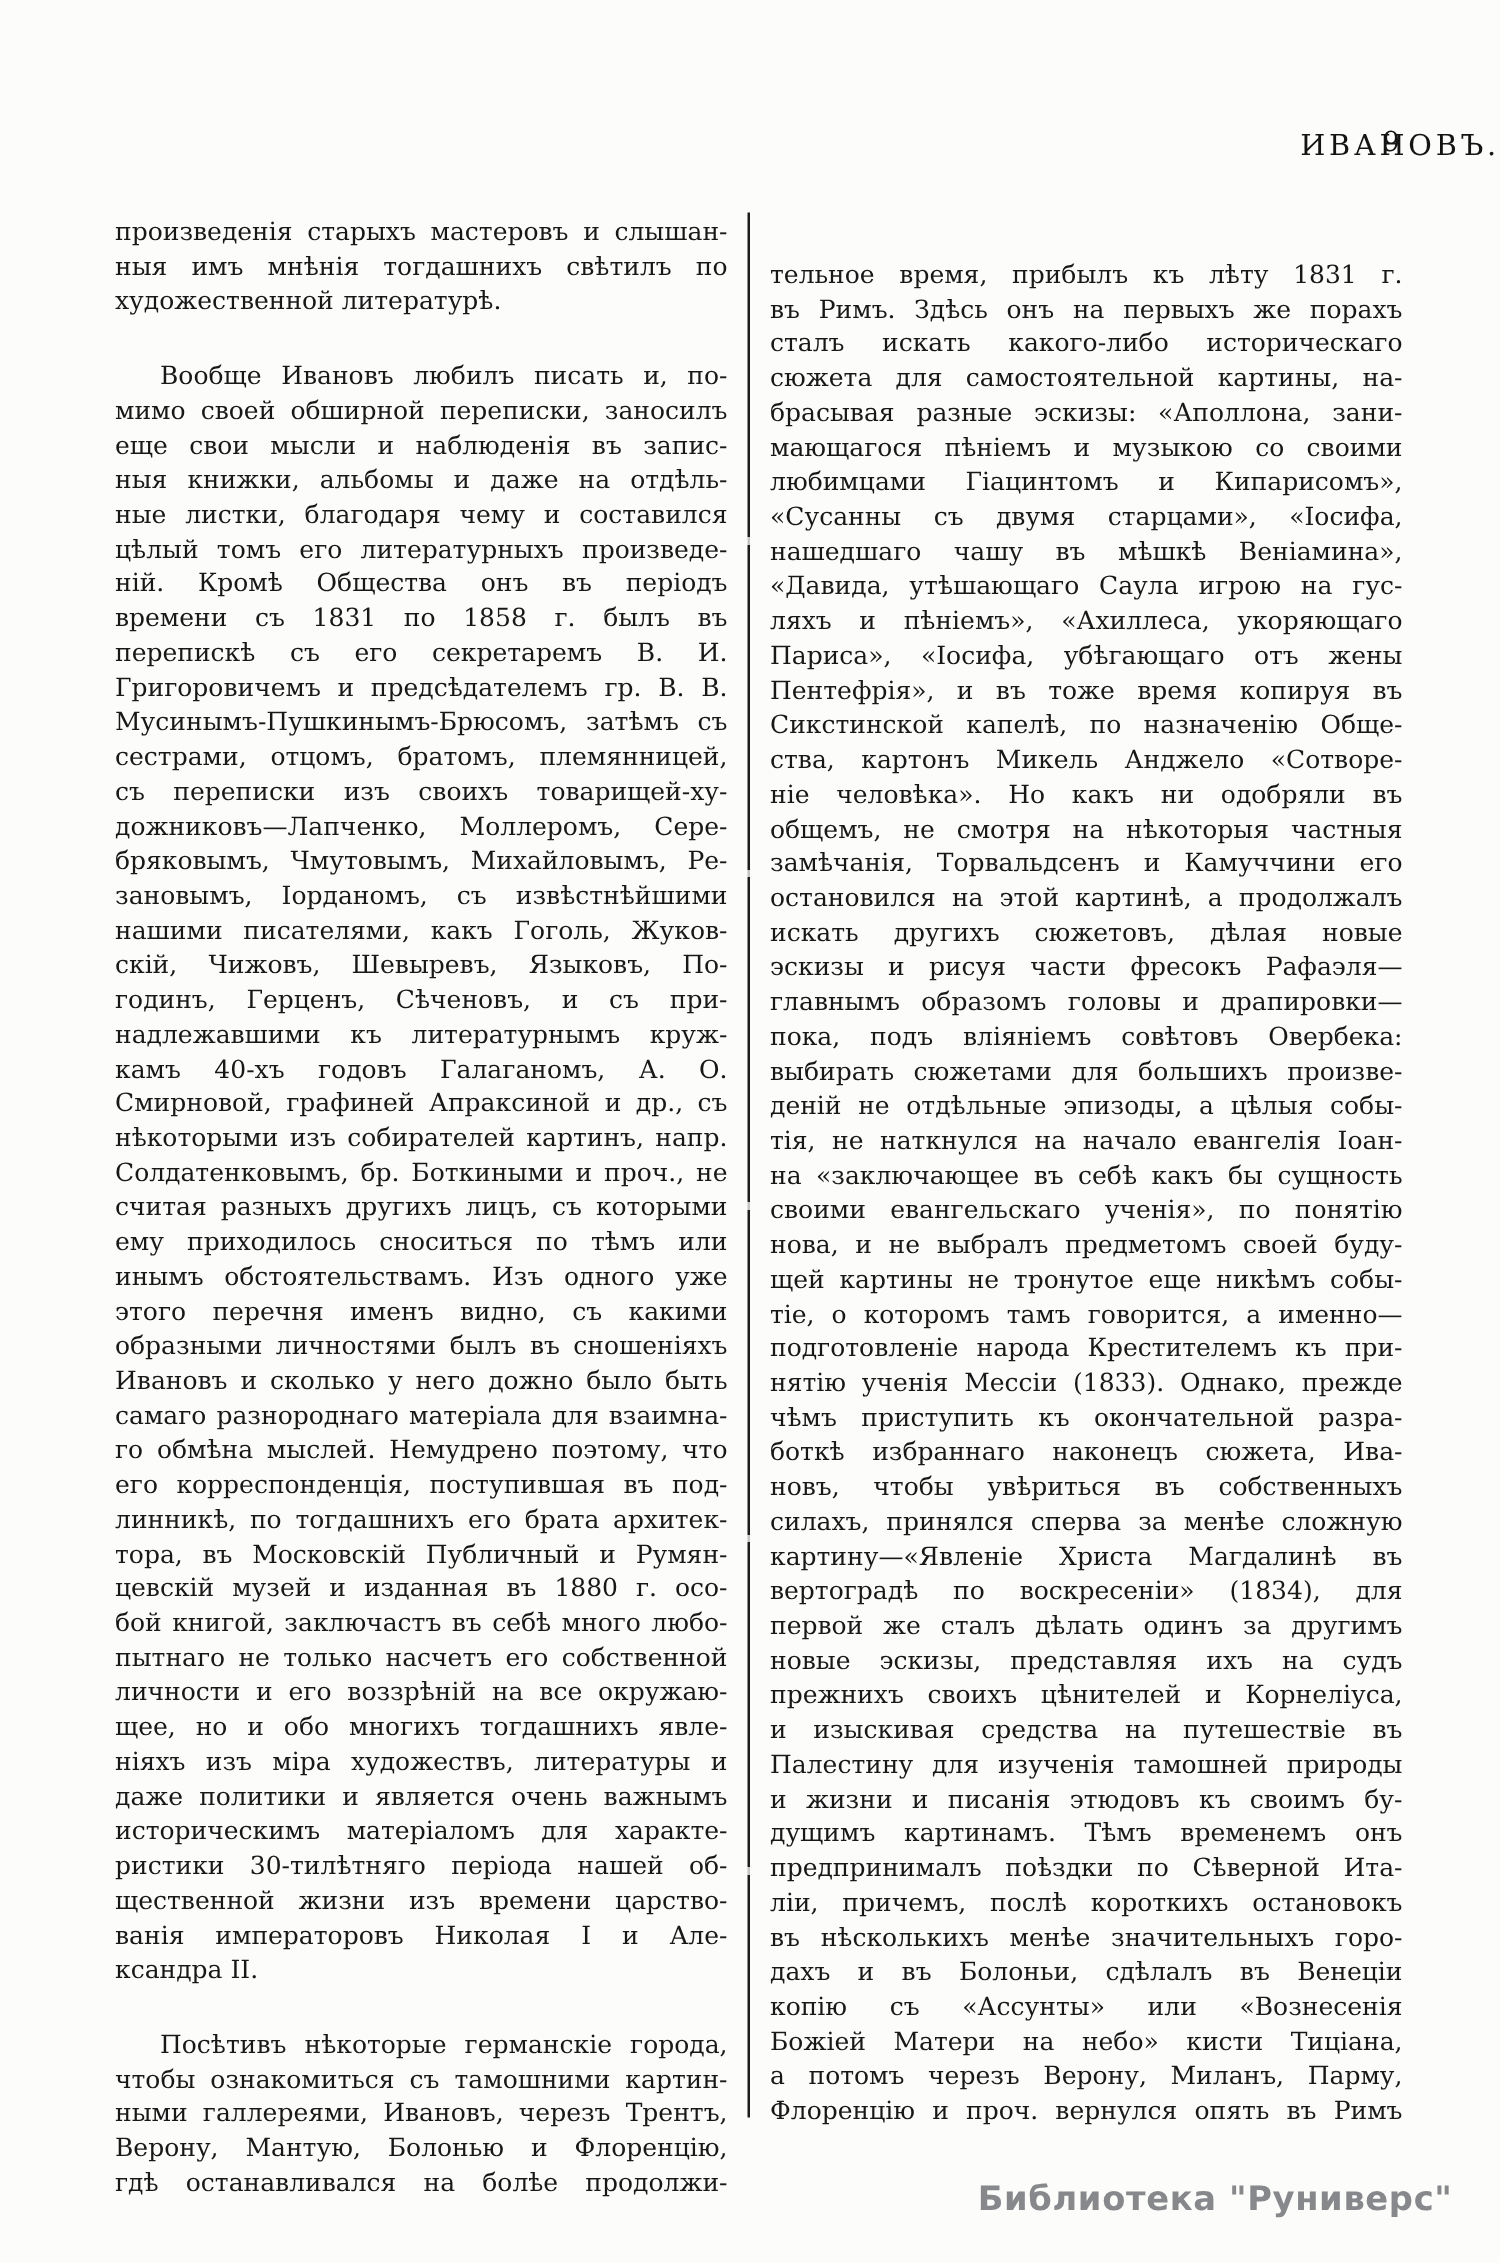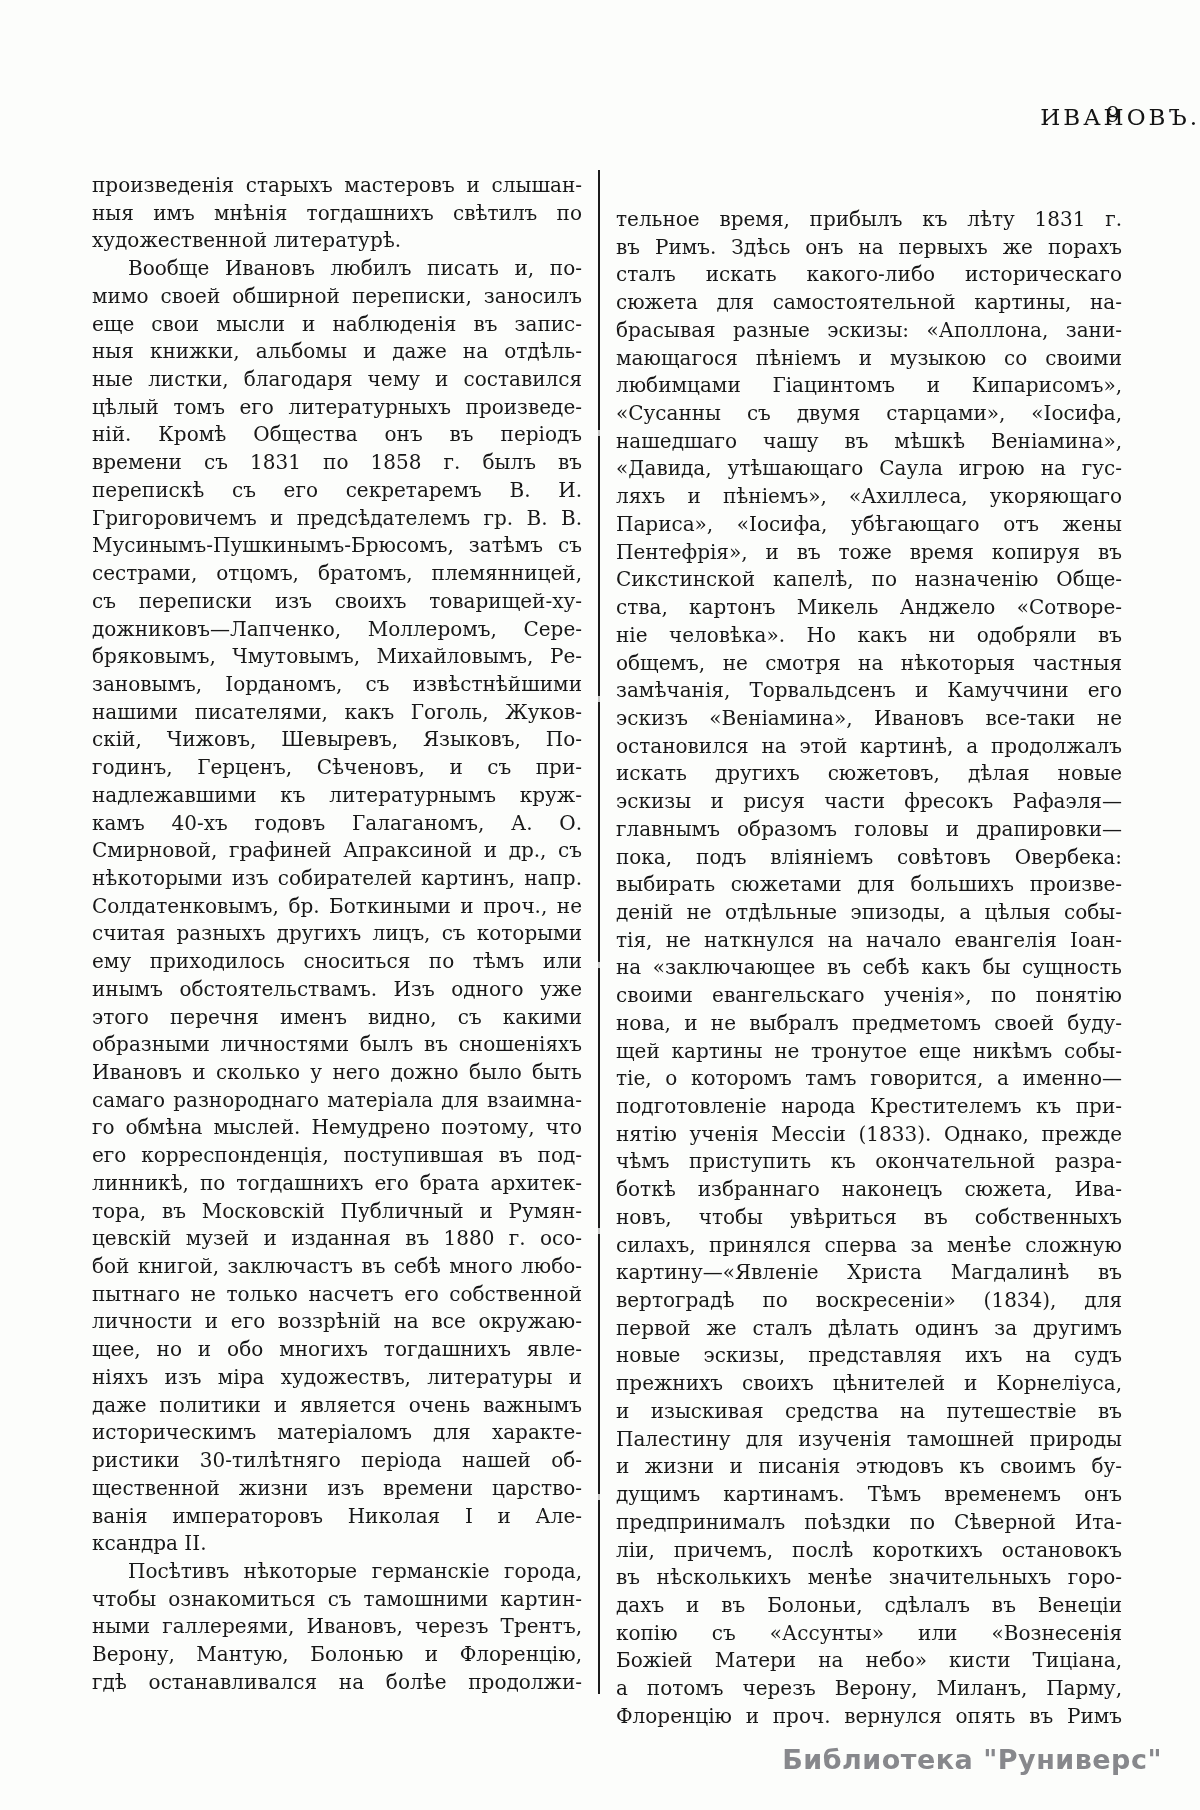--- a/index.html
+++ b/index.html
@@ -45,21 +45,21 @@
   .column.left  { left: 92px;  width: 490px; }
   .column.right { left: 616px; width: 506px; margin-top: 34px; }
   .line {
     text-align: justify;
     text-align-last: justify;
     text-justify: inter-word;
     height: 27.72px;
     overflow: hidden;
     white-space: normal;
   }
-  .line.indent  { text-indent: 36px; }
+  .line.indent  { text-indent: 36px; margin-top: 32px; }
   .line.par-end { text-align-last: left; }
   .divider {
     position: absolute;
     left: 598px;
     top: 170px;
     width: 2px;
     height: 1524px;
     background: repeating-linear-gradient(
       to bottom,
       #1c1c1c 0px, #1c1c1c 260px,
@@ -156,21 +156,20 @@
       <div class="line">нашедшаго чашу въ мѣшкѣ Веніамина»,</div>
       <div class="line">«Давида, утѣшающаго Саула игрою на гус-</div>
       <div class="line">ляхъ и пѣніемъ», «Ахиллеса, укоряющаго</div>
       <div class="line">Париса», «Іосифа, убѣгающаго отъ жены</div>
       <div class="line">Пентефрія», и въ тоже время копируя въ</div>
       <div class="line">Сикстинской капелѣ, по назначенію Обще-</div>
       <div class="line">ства, картонъ Микель Анджело «Сотворе-</div>
       <div class="line">ніе человѣка». Но какъ ни одобряли въ</div>
       <div class="line">общемъ, не смотря на нѣкоторыя частныя</div>
       <div class="line">замѣчанія, Торвальдсенъ и Камуччини его</div>
-      <div class="line">эскизъ «Веніамина», Ивановъ все-таки не</div>
       <div class="line">остановился на этой картинѣ, а продолжалъ</div>
       <div class="line">искать другихъ сюжетовъ, дѣлая новые</div>
       <div class="line">эскизы и рисуя части фресокъ Рафаэля—</div>
       <div class="line">главнымъ образомъ головы и драпировки—</div>
       <div class="line">пока, подъ вліяніемъ совѣтовъ Овербека:</div>
       <div class="line">выбирать сюжетами для большихъ произве-</div>
       <div class="line">деній не отдѣльные эпизоды, а цѣлыя собы-</div>
       <div class="line">тія, не наткнулся на начало евангелія Іоан-</div>
       <div class="line">на «заключающее въ себѣ какъ бы сущность</div>
       <div class="line">своими евангельскаго ученія», по понятію Ива-</div>

